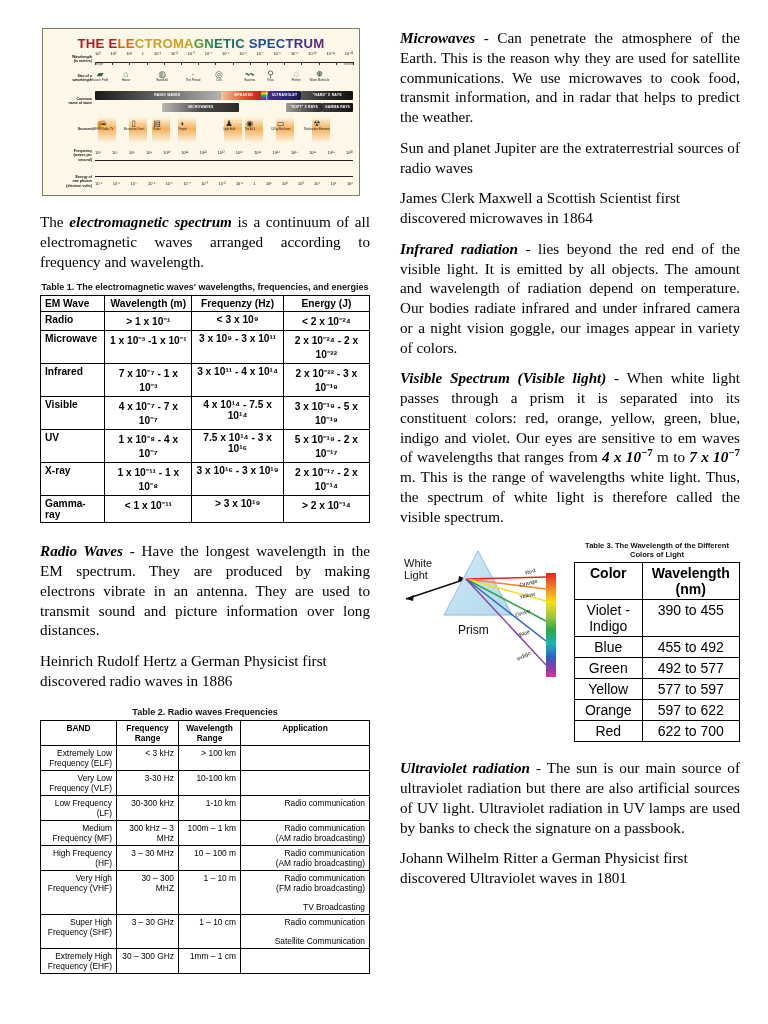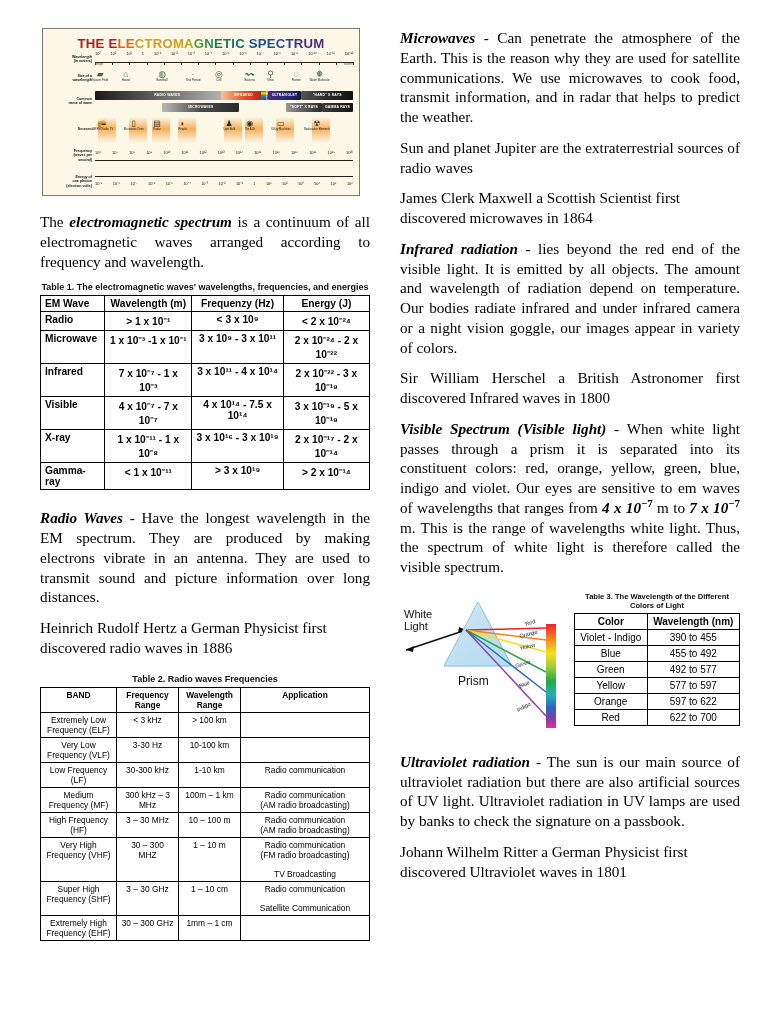--- a/index.html
+++ b/index.html
@@ -120,29 +120,29 @@
 
   
   .t1 { font-size: 10.2px; font-weight: bold; margin-bottom: 18px; }
   .t1 th { text-align: left; font-weight: bold; padding: 3px 4px; }
   .t1 td { text-align: center; padding: 3px 4px; }
   .t1 td.first { text-align: left; }
 
   
   .t2 { font-size: 8.4px; padding-left: 44px; }
   .t2 th { text-align: center; font-weight: bold; padding: 3px 4px; }
-  .t2 td { text-align: center; padding: 3px 4px; }
+  .t2 td { text-align: right; padding: 3px 4px; }
   .t2 .c-band { width: 76px; }
   .t2 .c-freq { width: 62px; }
   .t2 .c-wave { width: 62px; }
   .t2 .appline { display: block; }
   .t2 .appgap { display: block; height: 9px; }
 
   
-  .t3 { font-size: 10px; }
+  .t3 { font-size: 14px; }
   .t3 th { text-align: center; font-weight: bold; padding: 2px 3px; }
   .t3 td { text-align: center; padding: 2px 3px; }
 
   
   .prismwrap {
     display: flex;
     align-items: flex-start;
     gap: 6px;
     margin: 2px 0 14px 0;
   }
@@ -374,20 +374,26 @@
             <td>3 x 10¹¹ - 4 x 10¹⁴</td>
             <td>2 x 10⁻²² - 3 x 10⁻¹⁹</td>
           </tr>
           <tr>
             <td class="first">Visible</td>
             <td>4 x 10⁻⁷ - 7 x 10⁻⁷</td>
             <td>4 x 10¹⁴ - 7.5 x 10¹⁴</td>
             <td>3 x 10⁻¹⁹ - 5 x 10⁻¹⁹</td>
           </tr>
           <tr>
+            <td class="first">UV</td>
+            <td>1 x 10⁻⁸ - 4 x 10⁻⁷</td>
+            <td>7.5 x 10¹⁴ - 3 x 10¹⁶</td>
+            <td>5 x 10⁻¹⁹ - 2 x 10⁻¹⁷</td>
+          </tr>
+          <tr>
             <td class="first">X-ray</td>
             <td>1 x 10⁻¹¹ - 1 x 10⁻⁸</td>
             <td>3 x 10¹⁶ - 3 x 10¹⁹</td>
             <td>2 x 10⁻¹⁷ - 2 x 10⁻¹⁴</td>
           </tr>
           <tr>
             <td class="first">Gamma-ray</td>
             <td>&lt; 1 x 10⁻¹¹</td>
             <td>&gt; 3 x 10¹⁹</td>
             <td>&gt; 2 x 10⁻¹⁴</td>
@@ -497,21 +503,20 @@
   <div class="col-right">
 
     <p class="body"><span class="term">Microwaves</span><span> - Can penetrate the atmosphere of the Earth. This is the reason why they are used for satellite communications. We use microwaves to cook food, transmit information, and in radar that helps to predict the weather.</span></p>
 
     <p class="body">Sun and planet Jupiter are the extraterrestrial sources of radio waves</p>
 
     <p class="body nojust">James Clerk Maxwell a Scottish Scientist first discovered microwaves in 1864</p>
 
     <p class="body"><span class="term">Infrared radiation</span><span> - lies beyond the red end of the visible light. It is emitted by all objects. The amount and wavelength of radiation depend on temperature. Our bodies radiate infrared and under infrared camera or a night vision goggle, our images appear in variety of colors.</span></p>
 
-    <p class="body">Sir William Herschel a British Astronomer first discovered Infrared waves in 1800</p>
 
     <p class="body"><span class="term">Visible Spectrum (Visible light)</span><span> - When white light passes through a prism it is separated into its constituent colors: red, orange, yellow, green, blue, indigo and violet. Our eyes are sensitive to em waves of wavelengths that ranges from </span><span class="mathi">4 x 10</span><span class="mathb sup">−7</span><span> m to </span><span class="mathi">7 x 10</span><span class="mathb sup">−7</span><span> m. This is the range of wavelengths white light. Thus, the spectrum of white light is therefore called the visible spectrum.</span></p>
 
     <div class="prismwrap">
       <div class="prismfig">
         <svg width="168" height="148" viewBox="0 0 168 148">
 
           <line x1="6" y1="62" x2="66" y2="42" stroke="#111" stroke-width="1.6"></line>
           <polygon points="6,62 14,58 13,64" fill="#111"></polygon>
           <polygon points="66,42 58,45 59,39" fill="#111"></polygon>

